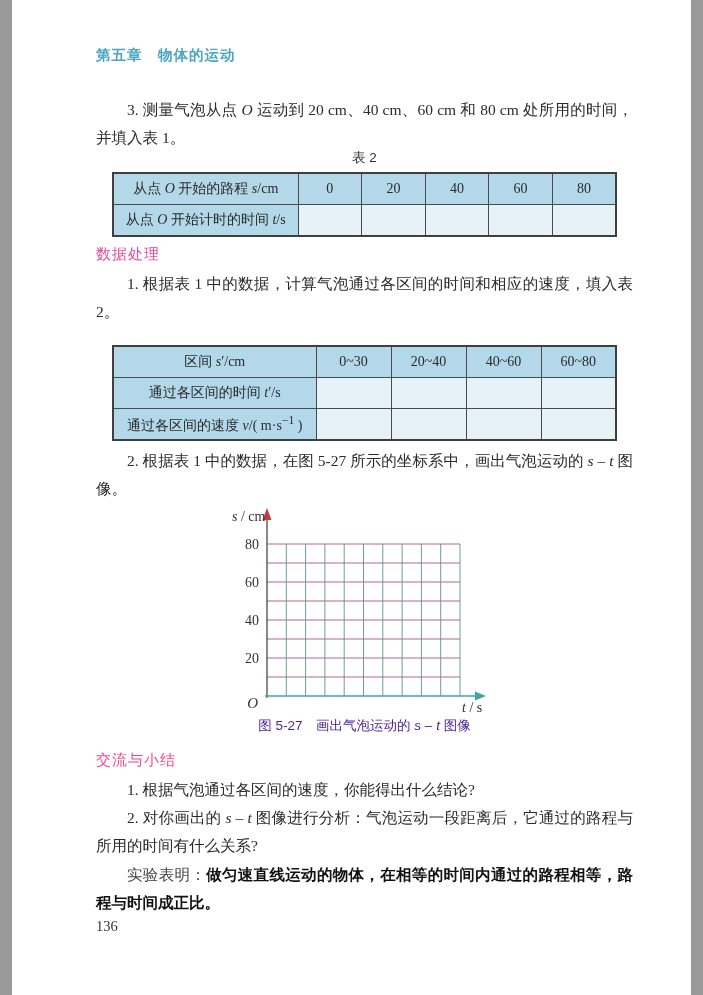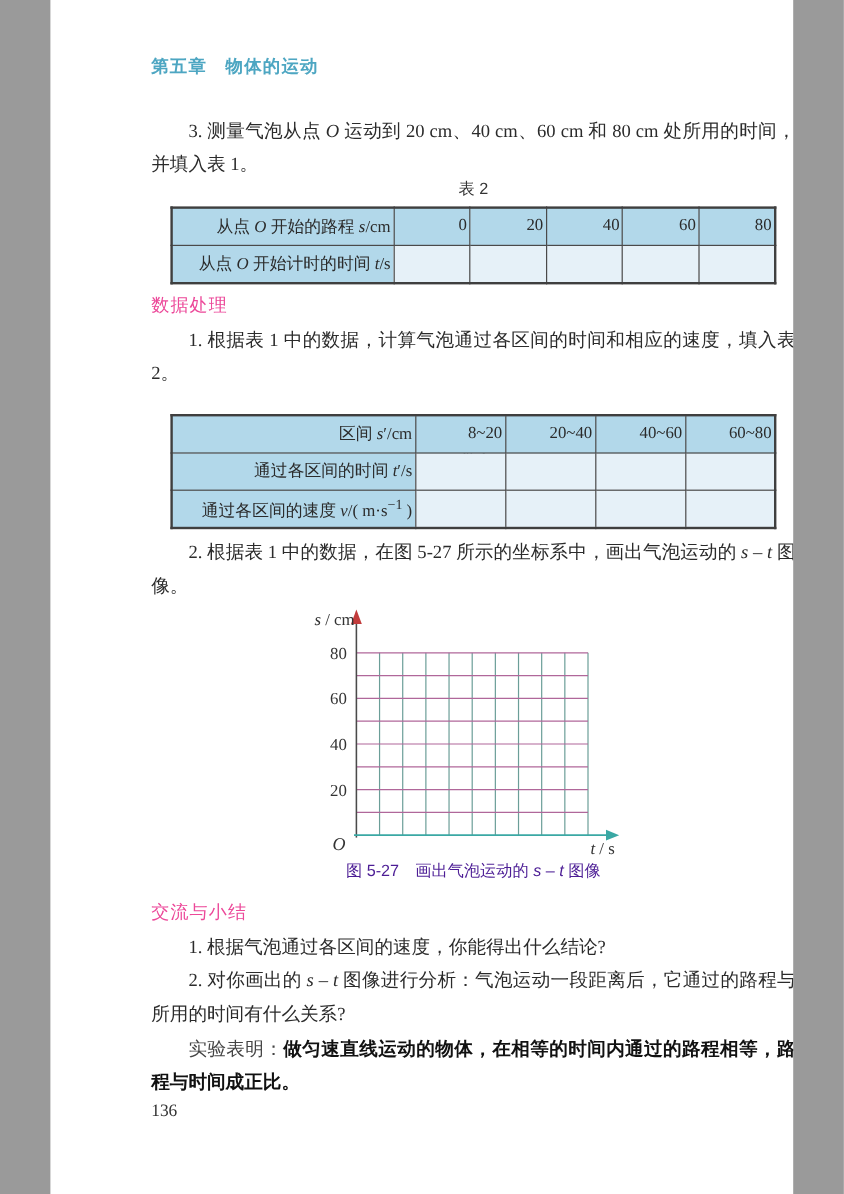--- a/index.html
+++ b/index.html
@@ -1,18 +1,18 @@
 <!DOCTYPE html>
 <html><head>
 <meta charset="utf-8">
 <style>
   html,body{margin:0;padding:0;background:#9a9a9a;}
   .page{
     position:relative;
-    width:619px;height:995px;
+    width:679px;height:995px;
     background:#ffffff;
     font-family:"Liberation Serif","DejaVu Serif",serif;
     color:#2b2b2b;
     overflow:hidden;
     margin:0 auto;
   }
   .abs{position:absolute;}
   .chapter-header{
     left:84px;top:46px;width:500px;
     font-family:"Liberation Sans","DejaVu Sans",sans-serif;
@@ -35,21 +35,21 @@
   }
   table.data-table{
     border-collapse:collapse;
     table-layout:fixed;
     width:505px;
     font-size:14px;
   }
   table.data-table td{
     border:1px solid #4a4a4a;
     height:30px;
-    text-align:right;
+    text-align:center;
     vertical-align:middle;
     padding:0 2px;
     margin-left:46px;
   }
   table.data-table{border:2px solid #3f3f3f;}
   td.shaded{background:#b2d8ea;}
   td.light{background:#e6f1f8;}
   .tbl1{left:100px;top:172px;}
   .tbl2{left:100px;top:345px;}
   .figure-caption{
@@ -120,21 +120,21 @@
     <colgroup>
         <col style="width:203px">
         <col>
         <col>
         <col>
         <col>
       </colgroup>
     <tbody>
         <tr>
       <td class="shaded">区间 <i>s</i>′/cm</td>
-      <td class="shaded">8~20</td>
+      <td class="shaded">0~30</td>
       <td class="shaded">20~40</td>
       <td class="shaded">40~60</td>
       <td class="shaded">60~80</td>
     </tr>
     <tr>
       <td class="shaded">通过各区间的时间 <i>t</i>′/s</td>
       <td class="light"></td>
       <td class="light"></td>
       <td class="light"></td>
       <td class="light"></td>

